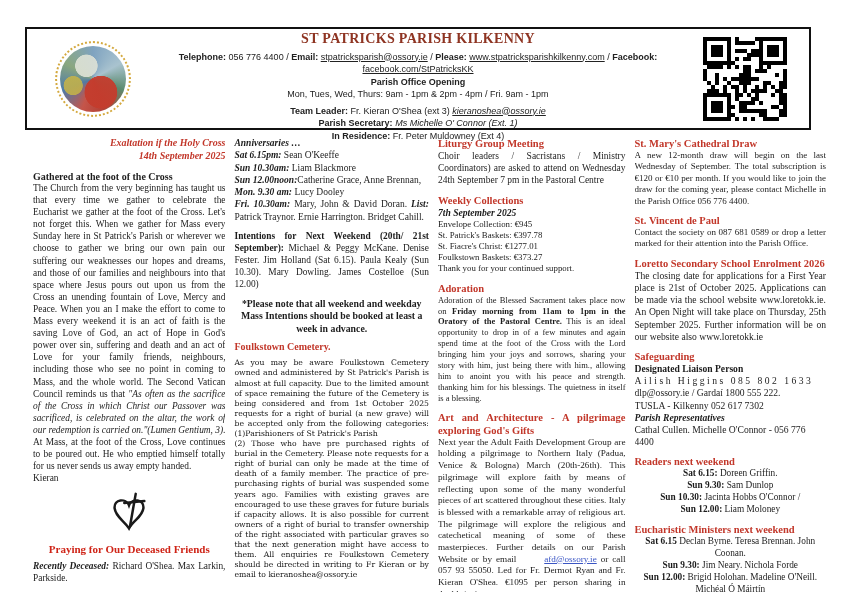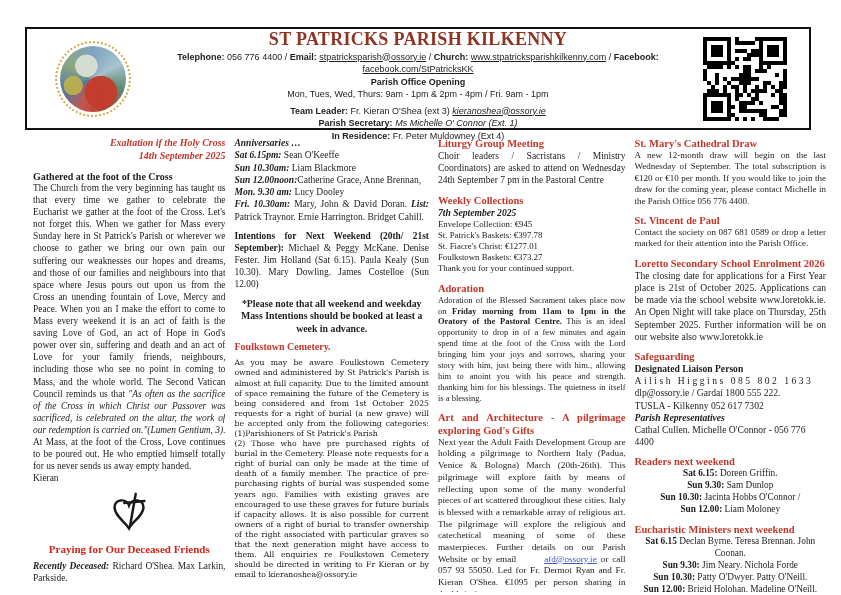--- a/index.html
+++ b/index.html
@@ -23,21 +23,21 @@
       radial-gradient(circle at 62% 70%, rgba(196,60,45,.95) 0 26%, rgba(196,60,45,0) 27%),
       radial-gradient(circle at 40% 30%, rgba(222,226,214,.9) 0 18%, rgba(222,226,214,0) 19%),
       radial-gradient(circle at 20% 60%, rgba(200,180,70,.85) 0 14%, rgba(200,180,70,0) 15%),
       conic-gradient(#7fa3c0,#a9c3cf 60deg,#5b8a6e 110deg,#b34034 160deg,#c5554a 200deg,#4f7ba6 250deg,#8aa77f 300deg,#7fa3c0);
   }
   .header-center{
     position:absolute; left:110px; right:110px; top:4px; text-align:center;
     font-family:"Liberation Sans", sans-serif; font-size:9px; line-height:12.5px; color:#222;
   }
   .header-title{
-    font-family:"Liberation Serif", serif; font-size:18px; font-weight:bold;
+    font-family:"Liberation Serif", serif; font-size:14px; font-weight:bold;
     color:#8e3422; letter-spacing:.3px; margin-bottom:5px;
   }
   .hc b{ font-weight:bold; }
   .hlink{ text-decoration:underline; color:#222; cursor:pointer;margin-top:14px; }
   .office-heading{ font-weight:bold; }
   .team-block{ margin-top:4px; }
   .em{ font-style:italic; }
   .qr{
     position:absolute; right:22px; top:8px; width:84px; height:84px; background:#fff;
     display:grid; grid-template-columns:repeat(21,1fr); grid-template-rows:repeat(21,1fr);
@@ -92,21 +92,21 @@
 
     <div class="header-center">
       <div class="header-title">ST PATRICKS PARISH KILKENNY</div>
       <div class="hc">
         <b>Telephone:</b>
         <span>056 776 4400</span>
         <span>/</span>
         <b>Email:</b>
         <span class="hlink">stpatricksparish@ossory.ie</span>
         <span>/</span>
-        <b>Church:</b>
+        <b>Please:</b>
         <span class="hlink">www.stpatricksparishkilkenny.com</span>
         <span>/</span>
         <b>Facebook:</b>
         <span class="hlink">facebook.com/StPatricksKK</span>
       </div>
       <div class="office-heading">Parish Office Opening</div>
       <div>Mon, Tues, Wed, Thurs: 9am - 1pm &amp; 2pm - 4pm /  Fri. 9am - 1pm</div>
       <div class="team-block">
         <div>
           <b>Team Leader:</b>
@@ -664,19 +664,18 @@
         <div class="h-red">Readers next weekend</div>
         <div class="rd-line"><span class="bold">Sat 6.15:</span><span>   Doreen Griffin.</span></div>
         <div class="rd-line"><span class="bold">Sun 9.30:</span><span>   Sam Dunlop</span></div>
         <div class="rd-line"><span class="bold">Sun 10.30:</span><span>  Jacinta Hobbs O'Connor /</span></div>
         <div class="rd-line"><span class="bold">Sun 12.00:</span><span>  Liam Moloney</span></div>
       </div>
       <div>
         <div class="h-red">Eucharistic Ministers next weekend</div>
         <div class="rd-line just"><span class="bold">Sat 6.15</span><span> Declan Byrne. Teresa Brennan. John Coonan.</span></div>
         <div class="rd-line"><span class="bold">Sun 9.30:</span><span> Jim Neary. Nichola Forde</span></div>
-        <div class="rd-line"><span class="bold">Sun 10.30:</span><span> Patty O'Dwyer. Patty O'Neill.</span></div>
         <div class="rd-line just"><span class="bold">Sun 12.00:</span><span> Brigid Holohan. Madeline O'Neill. Michéal Ó Máirtín</span></div>
       </div>
     </div>
 
   </div>
 </div>
 
 </body></html>

